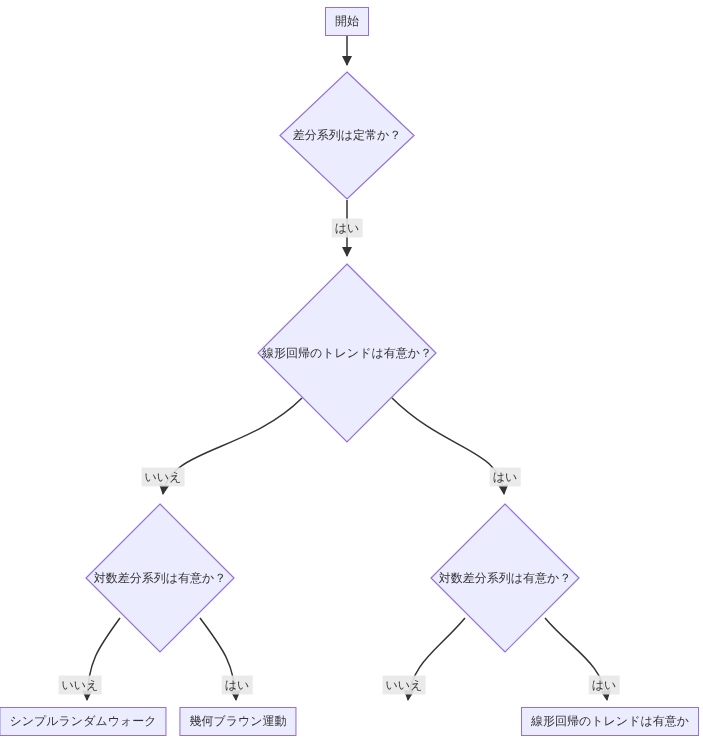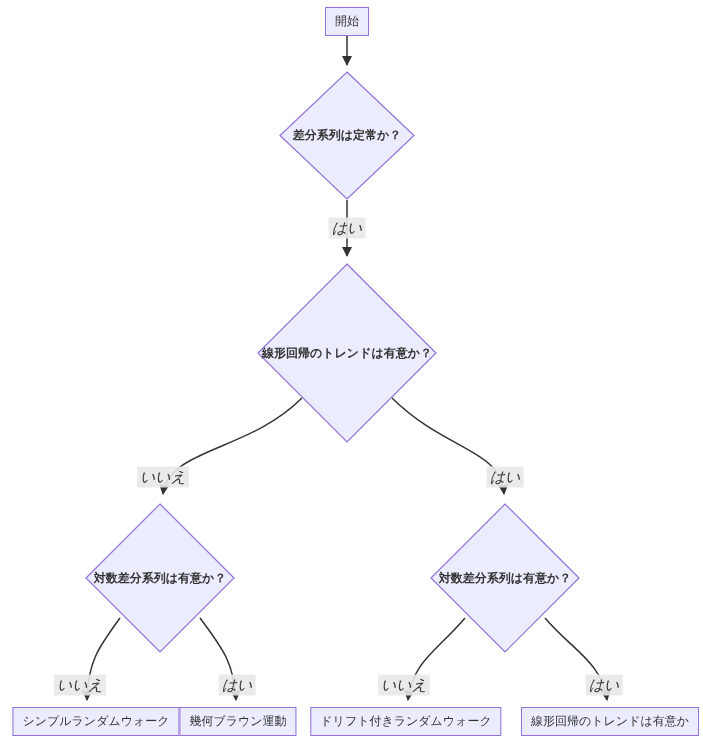--- a/index.html
+++ b/index.html
@@ -48,37 +48,35 @@
   }
   .diamond-node svg {
     position: absolute;
     inset: 0;
     width: 100%;
     height: 100%;
   }
   .diamond-node .node-label {
     position: relative;
     z-index: 1;
-    font-weight: bold;
   }
   .diamond-shape {
     fill: #ECECFF;
     stroke: #9370DB;
     stroke-width: 1.2;
   }
   .edge-label {
     position: absolute;
     z-index: 3;
     transform: translate(-50%, -50%);
     background: rgba(232,232,232,0.9);
     color: #333333;
-    font-size: 15px;
+    font-size: 12px;
     padding: 1px 3px;
     white-space: nowrap;
-    font-style: italic;
   }
 </style>
 </head>
 <body>
 
 <div class="canvas">
 
   <svg class="edges-layer" viewBox="0 0 703 745" xmlns="http://www.w3.org/2000/svg">
     <defs>
       <marker id="arrow" viewBox="0 0 10 10" refX="9" refY="5" markerWidth="7" markerHeight="7" orient="auto-start-reverse">
@@ -120,31 +118,28 @@
     <span class="node-label">対数差分系列は有意か？</span>
   </div>
 
   <div class="node diamond-node" style="left:430px; top:503px; width:150px; height:150px;">
     <svg viewBox="0 0 150 150" preserveAspectRatio="none">
       <polygon class="diamond-shape" points="75,1 149,75 75,149 1,75"></polygon>
     </svg>
     <span class="node-label">対数差分系列は有意か？</span>
   </div>
 
-  <div class="node rect-node" style="left:96px; top:707px;">
+  <div class="node rect-node" style="left:83px; top:707px;">
     <span class="node-label">シンプルランダムウォーク</span>
   </div>
 
   <div class="node rect-node" style="left:238px; top:707px;font-family:Liberation Serif, serif;">
     <span class="node-label">幾何ブラウン運動</span>
   </div>
 
-  <div class="node rect-node" style="left:406px; top:707px;">
-    <span class="node-label">ドリフト付きランダムウォーク</span>
-  </div>
 
   <div class="node rect-node" style="left:610px; top:707px;">
     <span class="node-label">線形回帰のトレンドは有意か</span>
   </div>
 
   <div class="edge-label" style="left:347px; top:228px;">はい</div>
 
   <div class="edge-label" style="left:163px; top:477px;">いいえ</div>
 
   <div class="edge-label" style="left:505px; top:477px;">はい</div>

